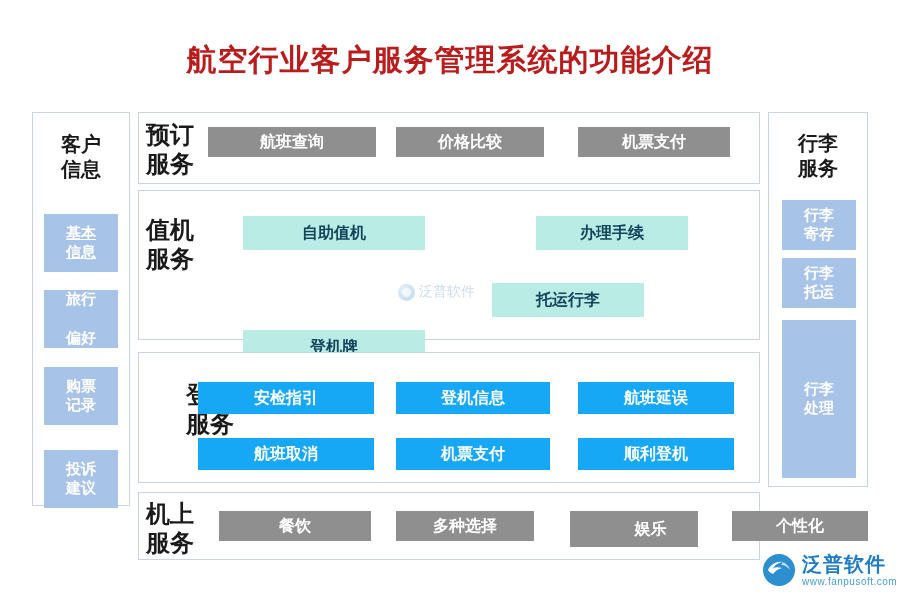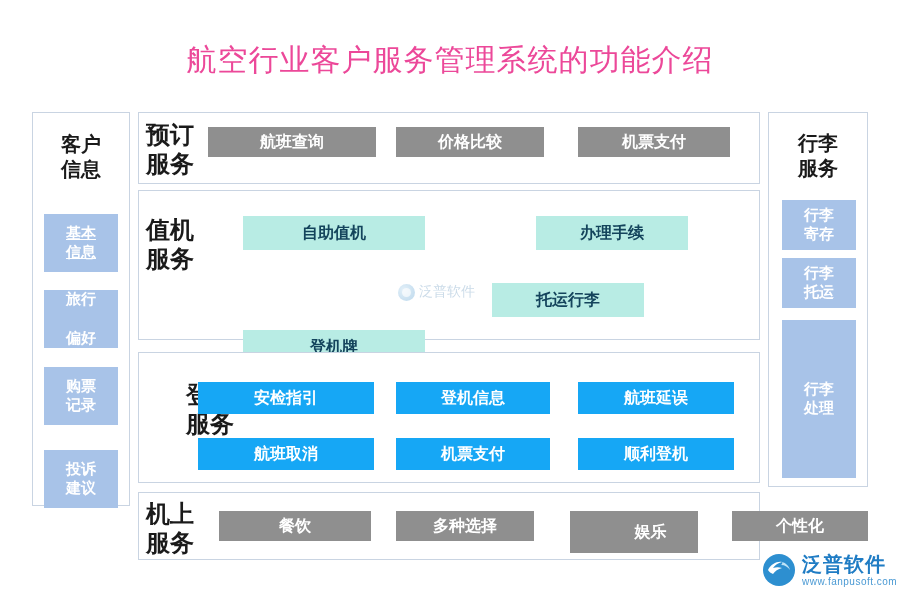--- a/index.html
+++ b/index.html
@@ -20,22 +20,22 @@
     height: 600px;
   }
   
   .title {
     position: absolute;
     top: 40px;
     left: 0;
     width: 900px;
     text-align: center;
     font-size: 30px;
-    font-weight: normal;
-    color: #ec4899;
+    font-weight: bold;
+    color: #b91c1c;
     letter-spacing: 1px;
     font-family: "Liberation Serif", serif;
   }
 
   
   .left-col {
     position: absolute;
     left: 32px;
     top: 112px;
     width: 98px;
@@ -318,21 +318,21 @@
   <div class="chip blue" style="left:396px;top:438px;width:154px;height:32px;">机票支付</div>
   <div class="chip blue" style="left:578px;top:438px;width:156px;height:32px;">顺利登机</div>
 
   <div class="section" style="top:492px;height:68px;"></div>
   <div class="sec-label" style="top:500px;">
     <div>机上</div>
     <div>服务</div>
   </div>
   <div class="chip gray" style="left:219px;top:511px;width:152px;height:30px;">餐饮</div>
   <div class="chip gray" style="left:396px;top:511px;width:138px;height:30px;">多种选择</div>
-  <div class="chip gray" style="left:570px;top:511px;width:128px;height:42px;padding-left:33px;">娱乐</div>
+  <div class="chip gray" style="left:570px;top:511px;width:128px;height:36px;padding-left:33px;">娱乐</div>
   <div class="chip gray" style="left:732px;top:511px;width:136px;height:30px;">个性化</div>
 
   <div class="logo">
     <span class="logo-mark">
       <svg width="34" height="34" viewBox="0 0 34 34" xmlns="http://www.w3.org/2000/svg">
         <circle cx="17" cy="17" r="16" fill="#2d8fd0"></circle>
         <path d="M6 17c3-6 9-9 14-8-4 1-7 3-9 6 3-1 6-1 9 0-4 1-7 3-9 6-2-1-4-2-5-4z" fill="#ffffff"></path>
         <path d="M20 9c4 1 7 4 8 8-2-3-5-5-9-5 2-1 1-3 1-3z" fill="#bfe3f7"></path>
       </svg>
     </span>

